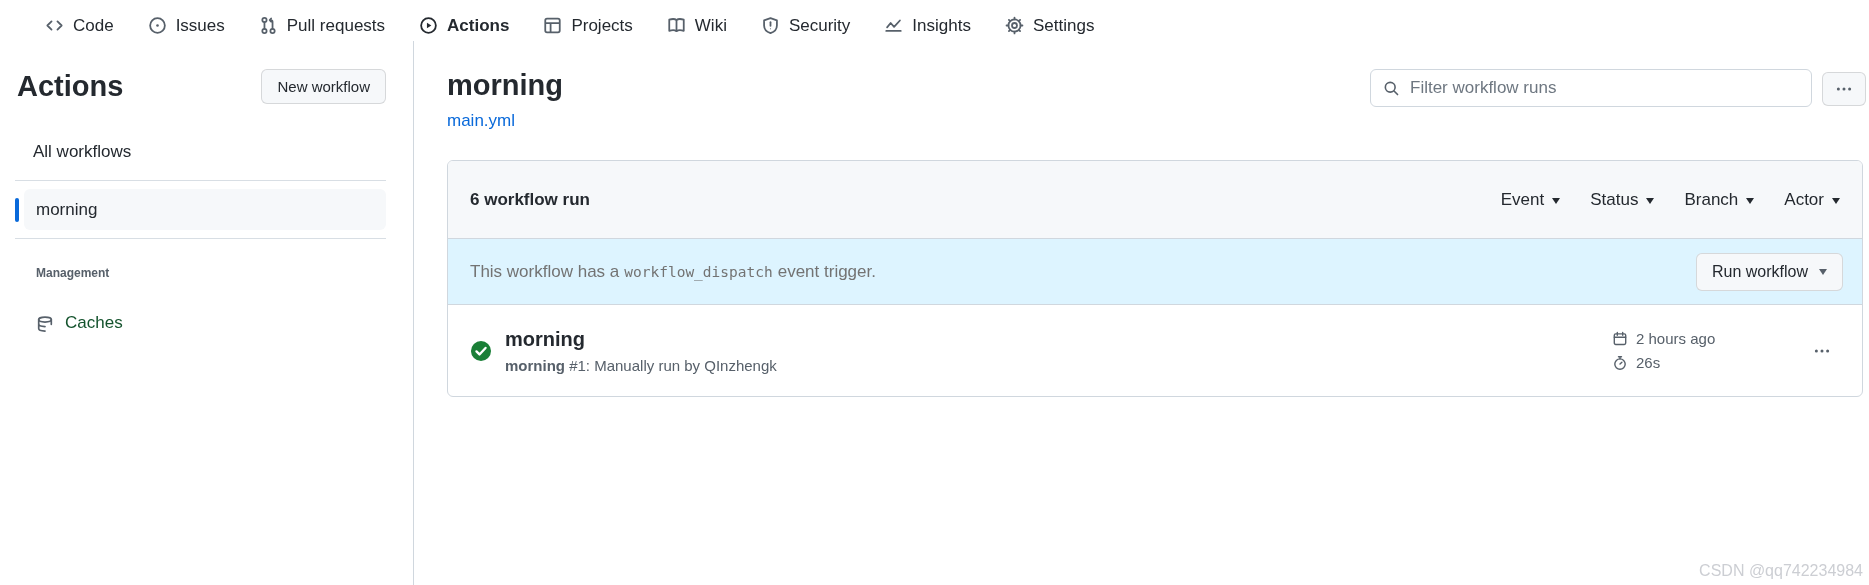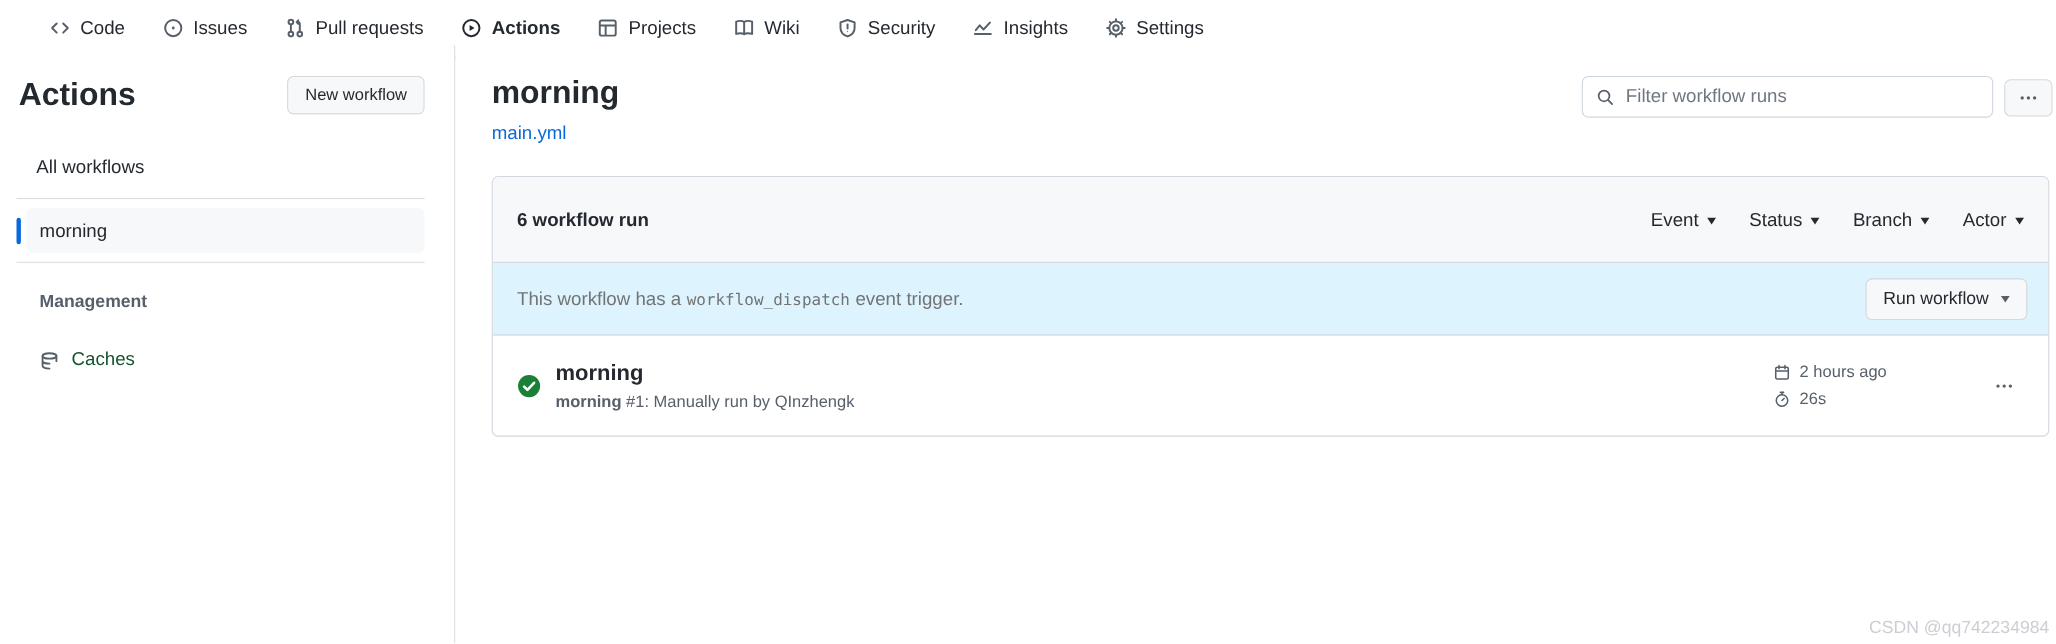--- a/index.html
+++ b/index.html
@@ -53,35 +53,35 @@
   .sb-divider { border:0; border-top:1px solid #d8dee4; margin:8px 0; }
   .wf-selected-wrap { position:relative; margin-left:9px; margin-top:4px; margin-bottom:4px; }
   .wf-selected {
     height:41px; display:flex; align-items:center; padding-left:12px;
     background:#f6f8fa; border-radius:6px; font-size:17px; cursor:pointer;
   }
   .accent-bar {
     position:absolute; left:-9px; top:50%; transform:translateY(-50%);
     width:4px; height:24px; border-radius:2px; background:#0969da;
   }
-  .mgmt-label { margin:27px 0 0 21px; font-size:16px; font-weight:600; color:#57606a; }
+  .mgmt-label { margin:27px 0 0 21px; font-size:12px; font-weight:600; color:#57606a; }
   .caches-item {
     margin-top:12px; height:41px; display:flex; align-items:flex-end; gap:11px;
     padding-left:21px; font-size:17px; color:#14532d; border-radius:6px; cursor:pointer;
   }
   .caches-item .cicon { color:#57606a; }
 
   
   .main { position:absolute; left:414px; top:41px; right:0; bottom:0; background:#fff; }
   .title-block { position:absolute; left:33px; top:26px; }
   .workflow-title { font-size:29px; font-weight:600; line-height:1.3; }
   .workflow-file { display:inline-block; margin-top:6px; font-size:17px; color:#0969da; cursor:pointer; text-decoration:none; }
 
   .search-box {
-    position:absolute; top:28px; right:57px; width:374px; height:38px;
+    position:absolute; top:28px; right:57px; width:442px; height:38px;
     border:1px solid #d0d7de; border-radius:6px; background:#fff;
     display:flex; align-items:center; gap:10px; padding:0 12px;
   }
   .search-box .sicon { color:#57606a; flex:none; }
   .search-box input {
     border:0; outline:none; flex:1; font-size:17px; color:#24292f;
     font-family:inherit; background:transparent;
   }
   .search-box input::placeholder { color:#6e7781; }
   .top-kebab {

